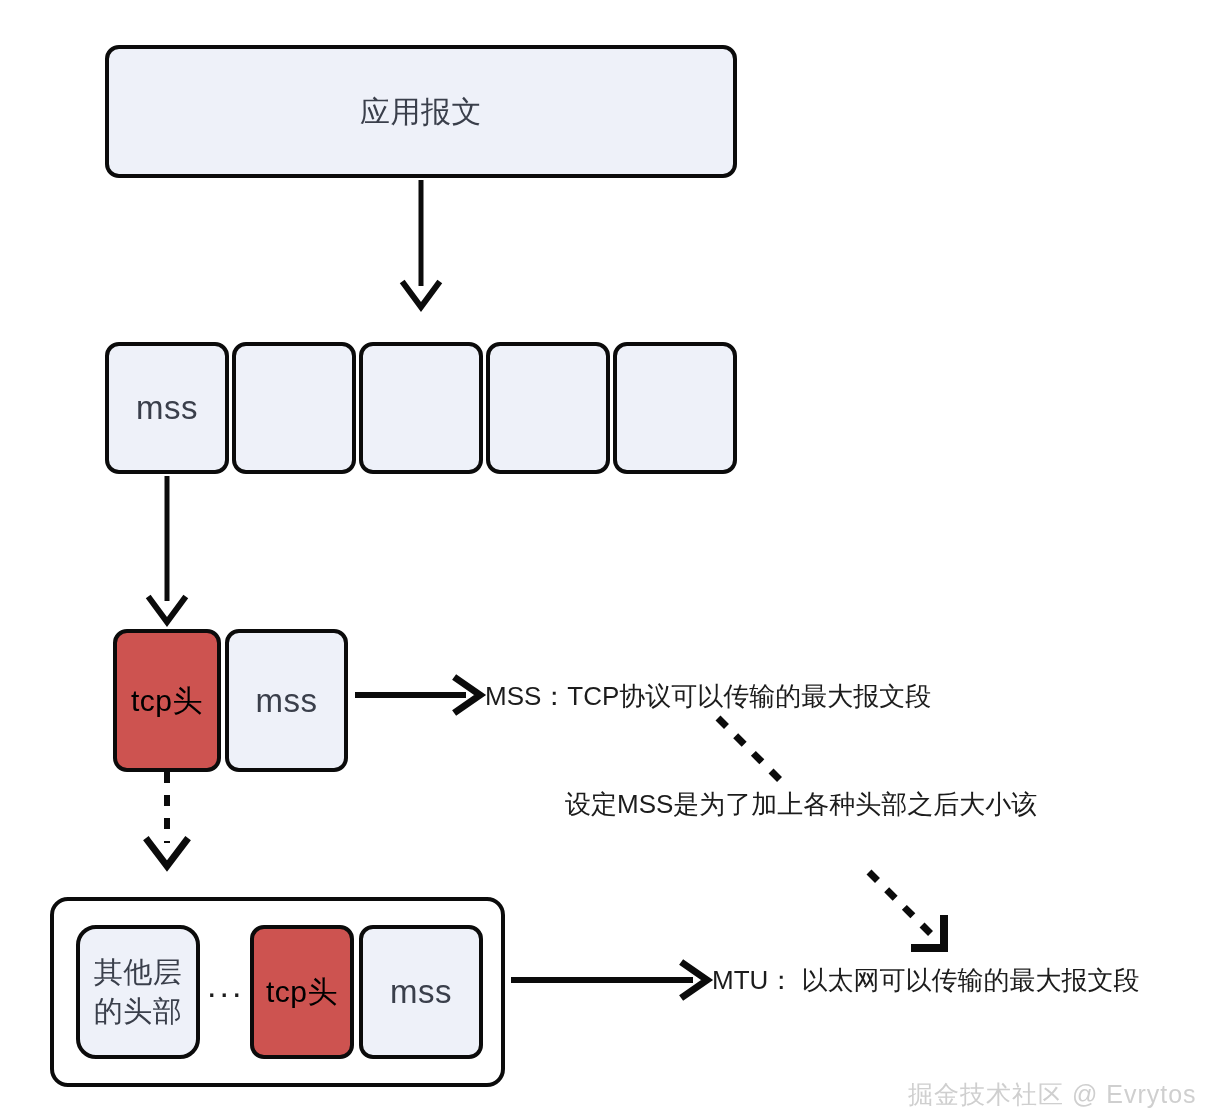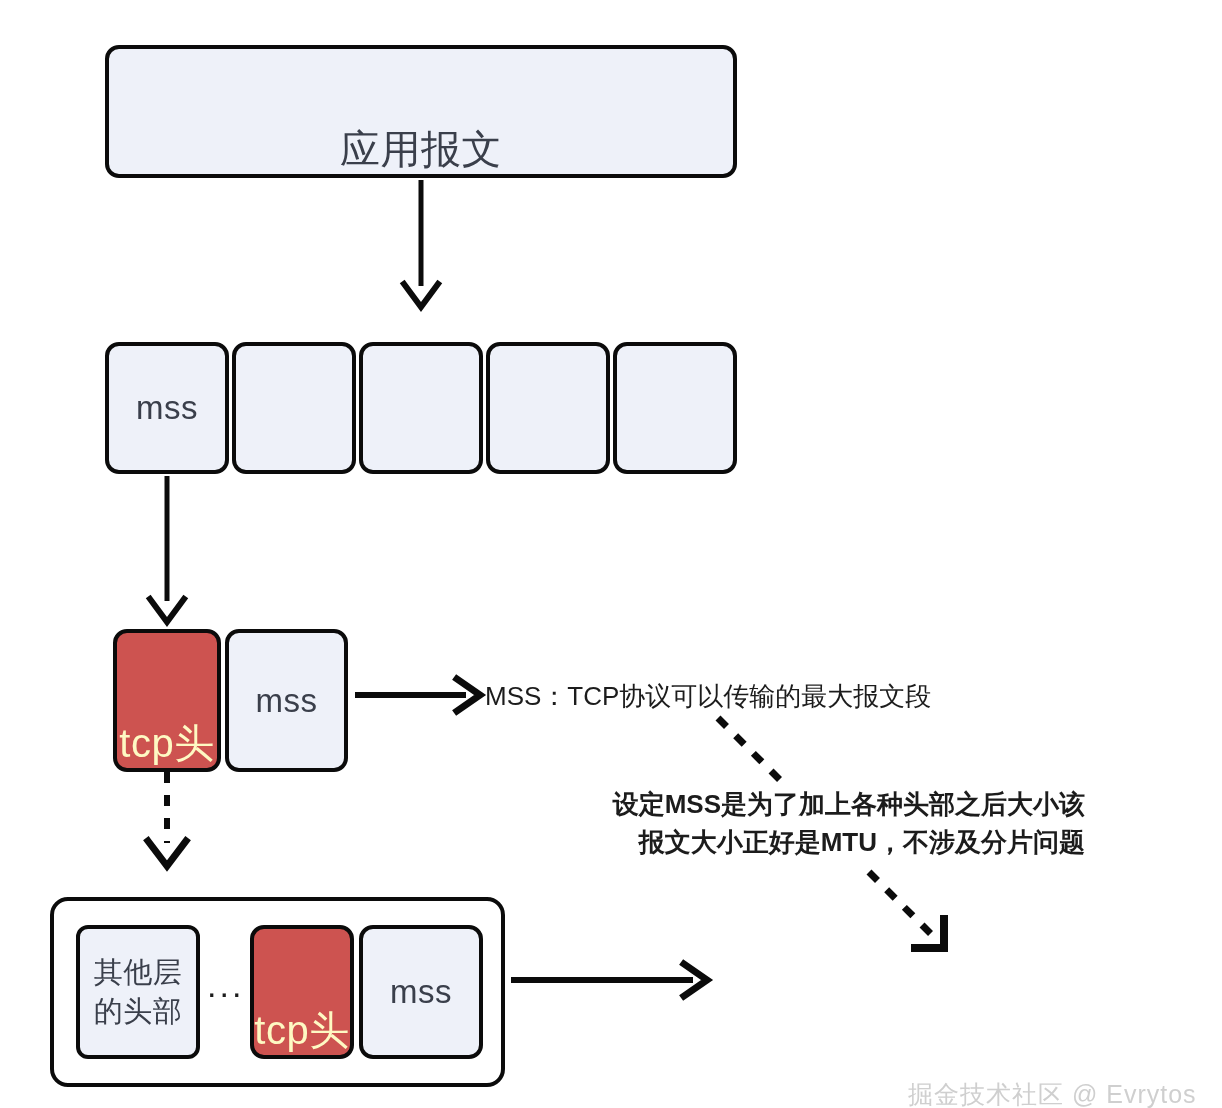--- a/index.html
+++ b/index.html
@@ -28,56 +28,54 @@
     align-items: center;
     justify-content: center;
     color: #3a3f4b;
     font-size: 33px;
     letter-spacing: 0.5px;
     text-align: center;
     line-height: 1.25;
   }
   .box.red {
     background: #cd5350;
-    color: #fef9c3;
+    color: #000000;
   }
   .box.plain {
     background: #ffffff;
     color: #3a3f4b;
   }
   .box.cn {
-    font-size: 40px;
-    align-items: flex-end;
+    font-size: 30px;
   }
   .box.two-line {
     font-size: 29px;
     line-height: 1.35;
     border-width: 4px;
-    border-radius: 12px;
+    border-radius: 20px;
   }
   
   #overlay {
     position: absolute;
     left: 0;
     top: 0;
     width: 1222px;
     height: 1108px;
     pointer-events: none;
   }
   
   .anno {
     position: absolute;
     color: #1c1c1c;
     font-size: 26px;
     white-space: nowrap;
     line-height: 1.45;
   }
   .anno.center {
-    text-align: right;
-    font-weight: bold;
+    text-align: left;
   }
   .dots {
     position: absolute;
     color: #1c1c1c;
     font-size: 34px;
     letter-spacing: 3px;
     line-height: 1;
   }
   .watermark {
     position: absolute;
@@ -161,39 +159,41 @@
   <div class="box" style="left:225px; top:629px; width:123px; height:143px;">
     <span>mss</span>
   </div>
 
   <div class="anno" style="left:485px; top:678px;">
     <span>MSS：TCP协议可以传输的最大报文段</span>
   </div>
 
   <div class="anno center" style="left:565px; top:786px; width:520px; white-space:normal;">
     <div>设定MSS是为了加上各种头部之后大小该</div>
-    <div>报文大小正好是MTU，不涉及分片问题</div>
   </div>
 
   <div class="box plain" style="left:50px; top:897px; width:455px; height:190px; border-radius:18px;"></div>
 
   <div class="box two-line" style="left:76px; top:925px; width:124px; height:134px; flex-direction:column;">
     <div>其他层</div>
     <div>的头部</div>
   </div>
 
   <div class="dots" style="left:207px; top:968px;">
     <span>...</span>
   </div>
 
   <div class="box red cn" style="left:250px; top:925px; width:104px; height:134px;">
     <span>tcp头</span>
   </div>
   <div class="box" style="left:359px; top:925px; width:124px; height:134px;">
     <span>mss</span>
   </div>
 
+  <div class="anno" style="left:712px; top:962px;">
+    <span>MTU： 以太网可以传输的最大报文段</span>
+  </div>
 
   <div class="watermark" style="left:908px; top:1050px;">
     <span>掘金技术社区 @ Evrytos</span>
   </div>
 
 </div>
 
 </body></html>

